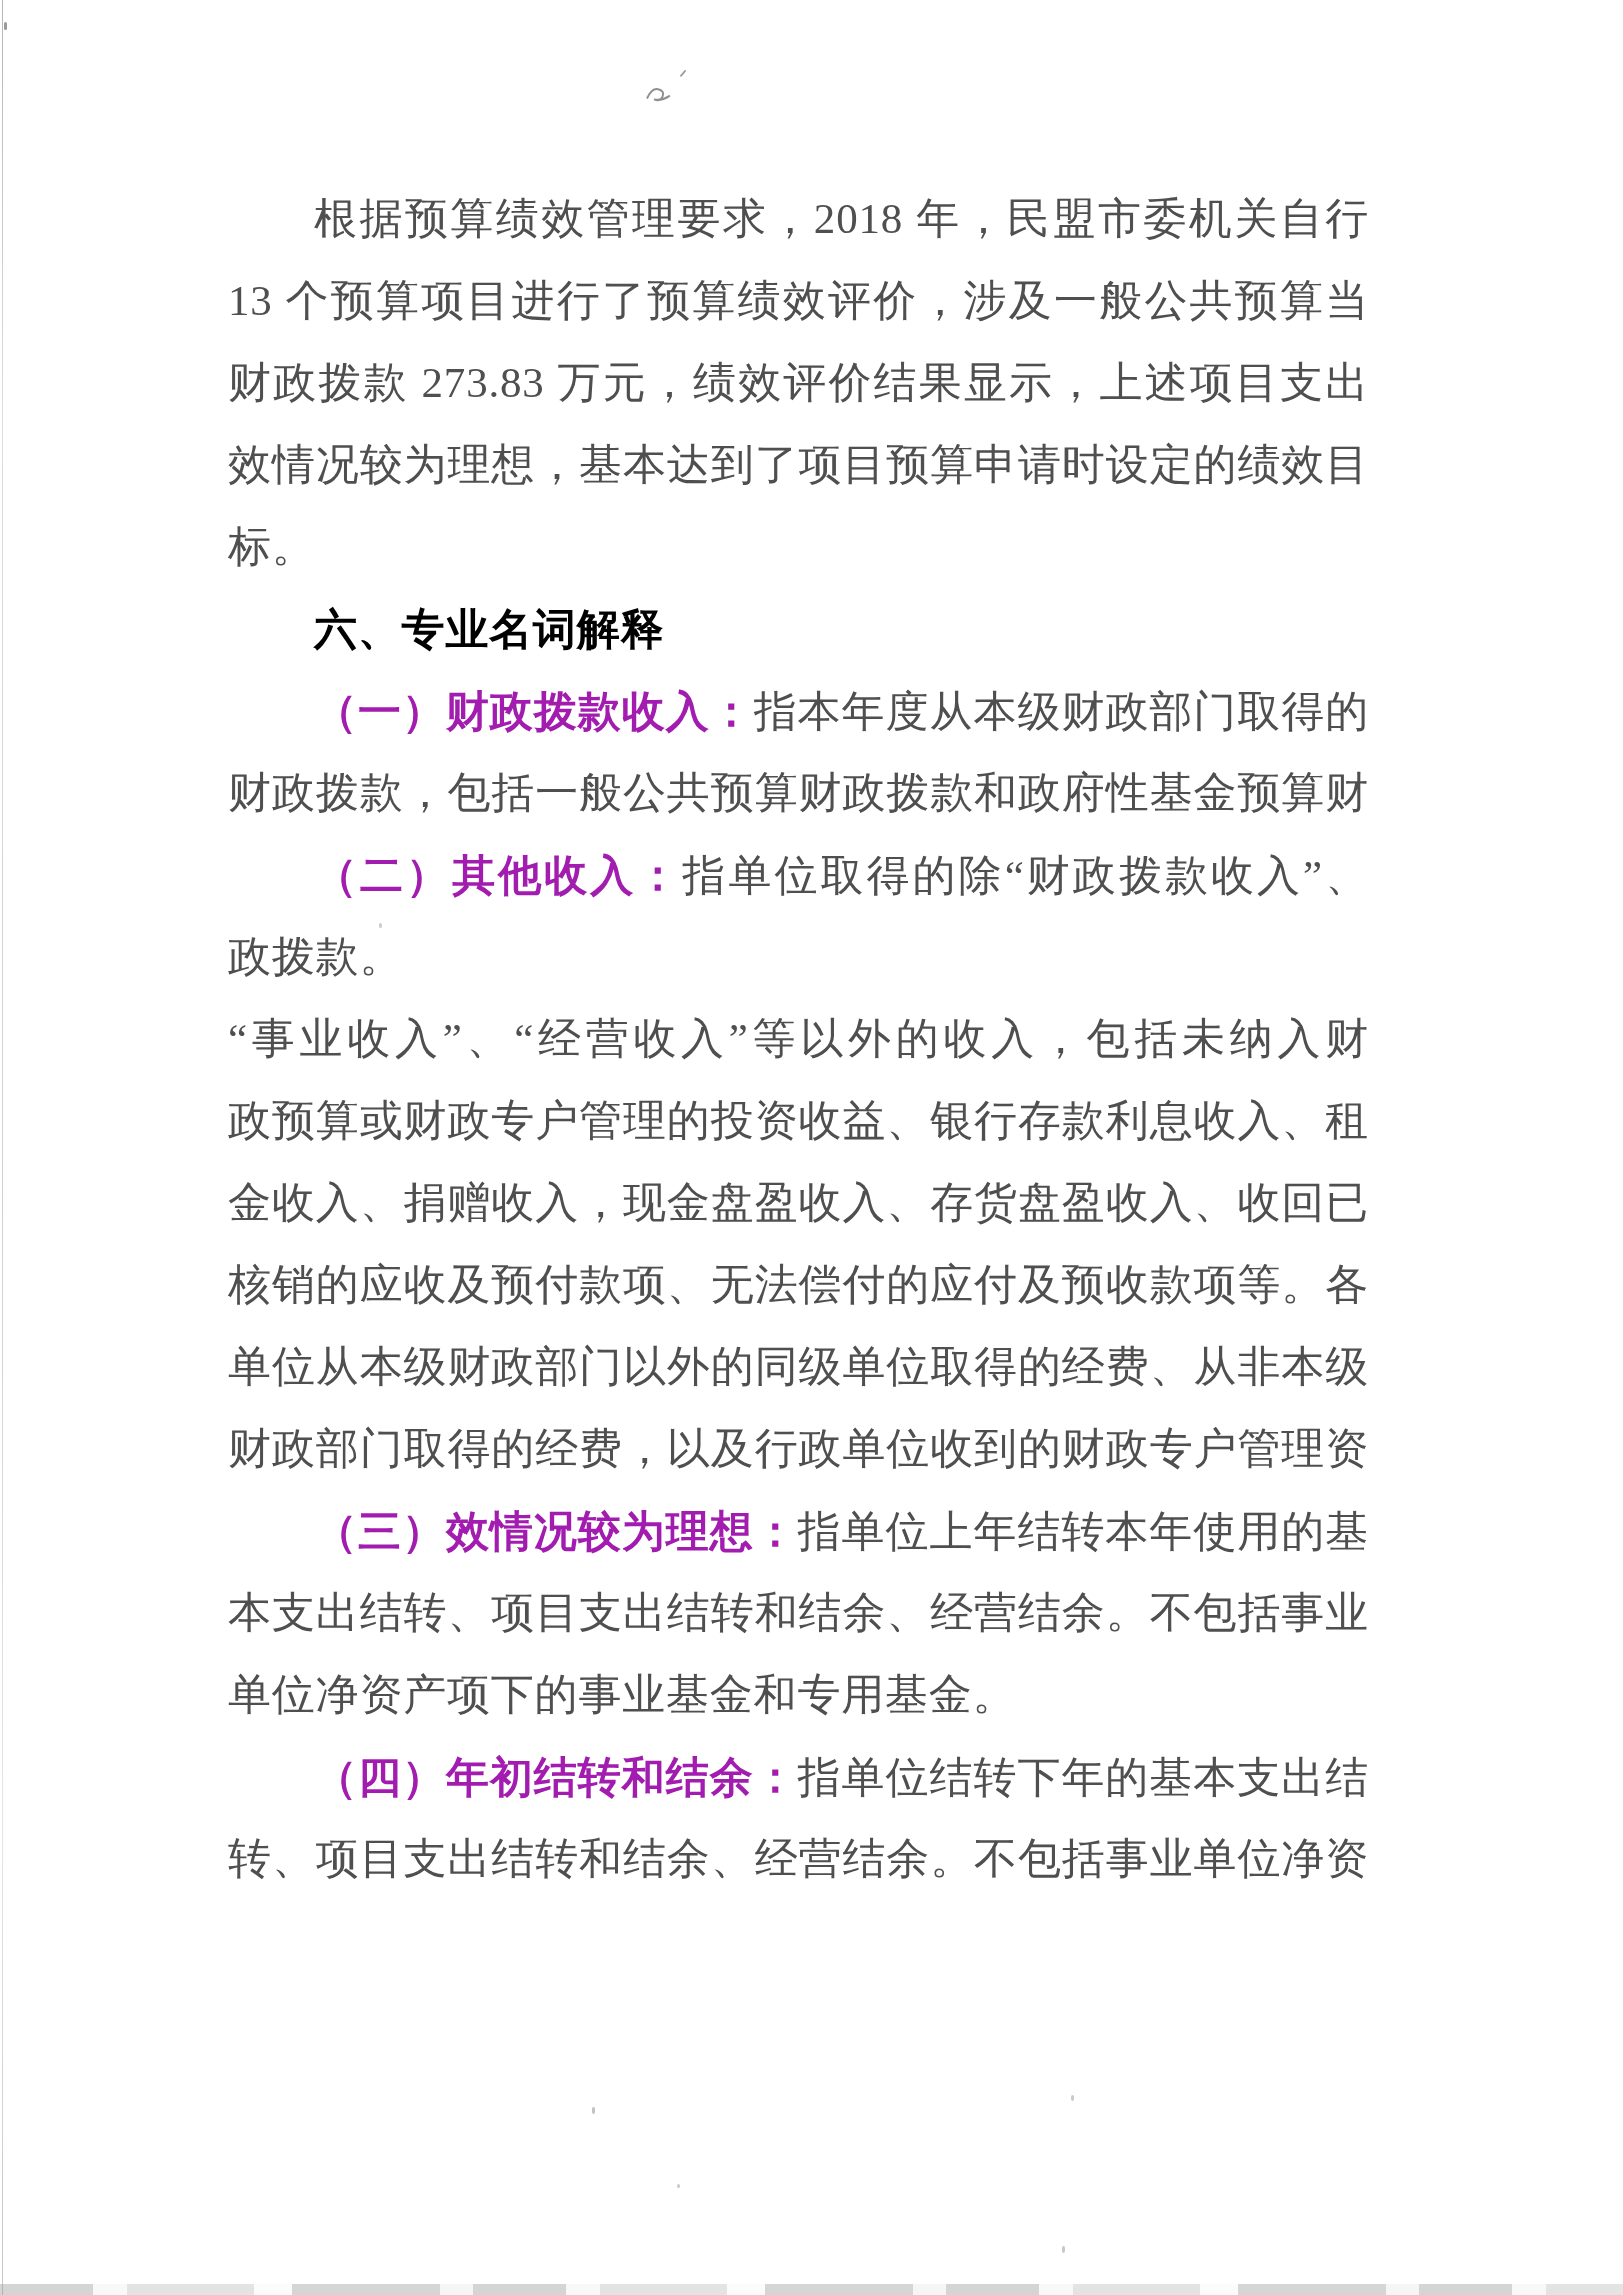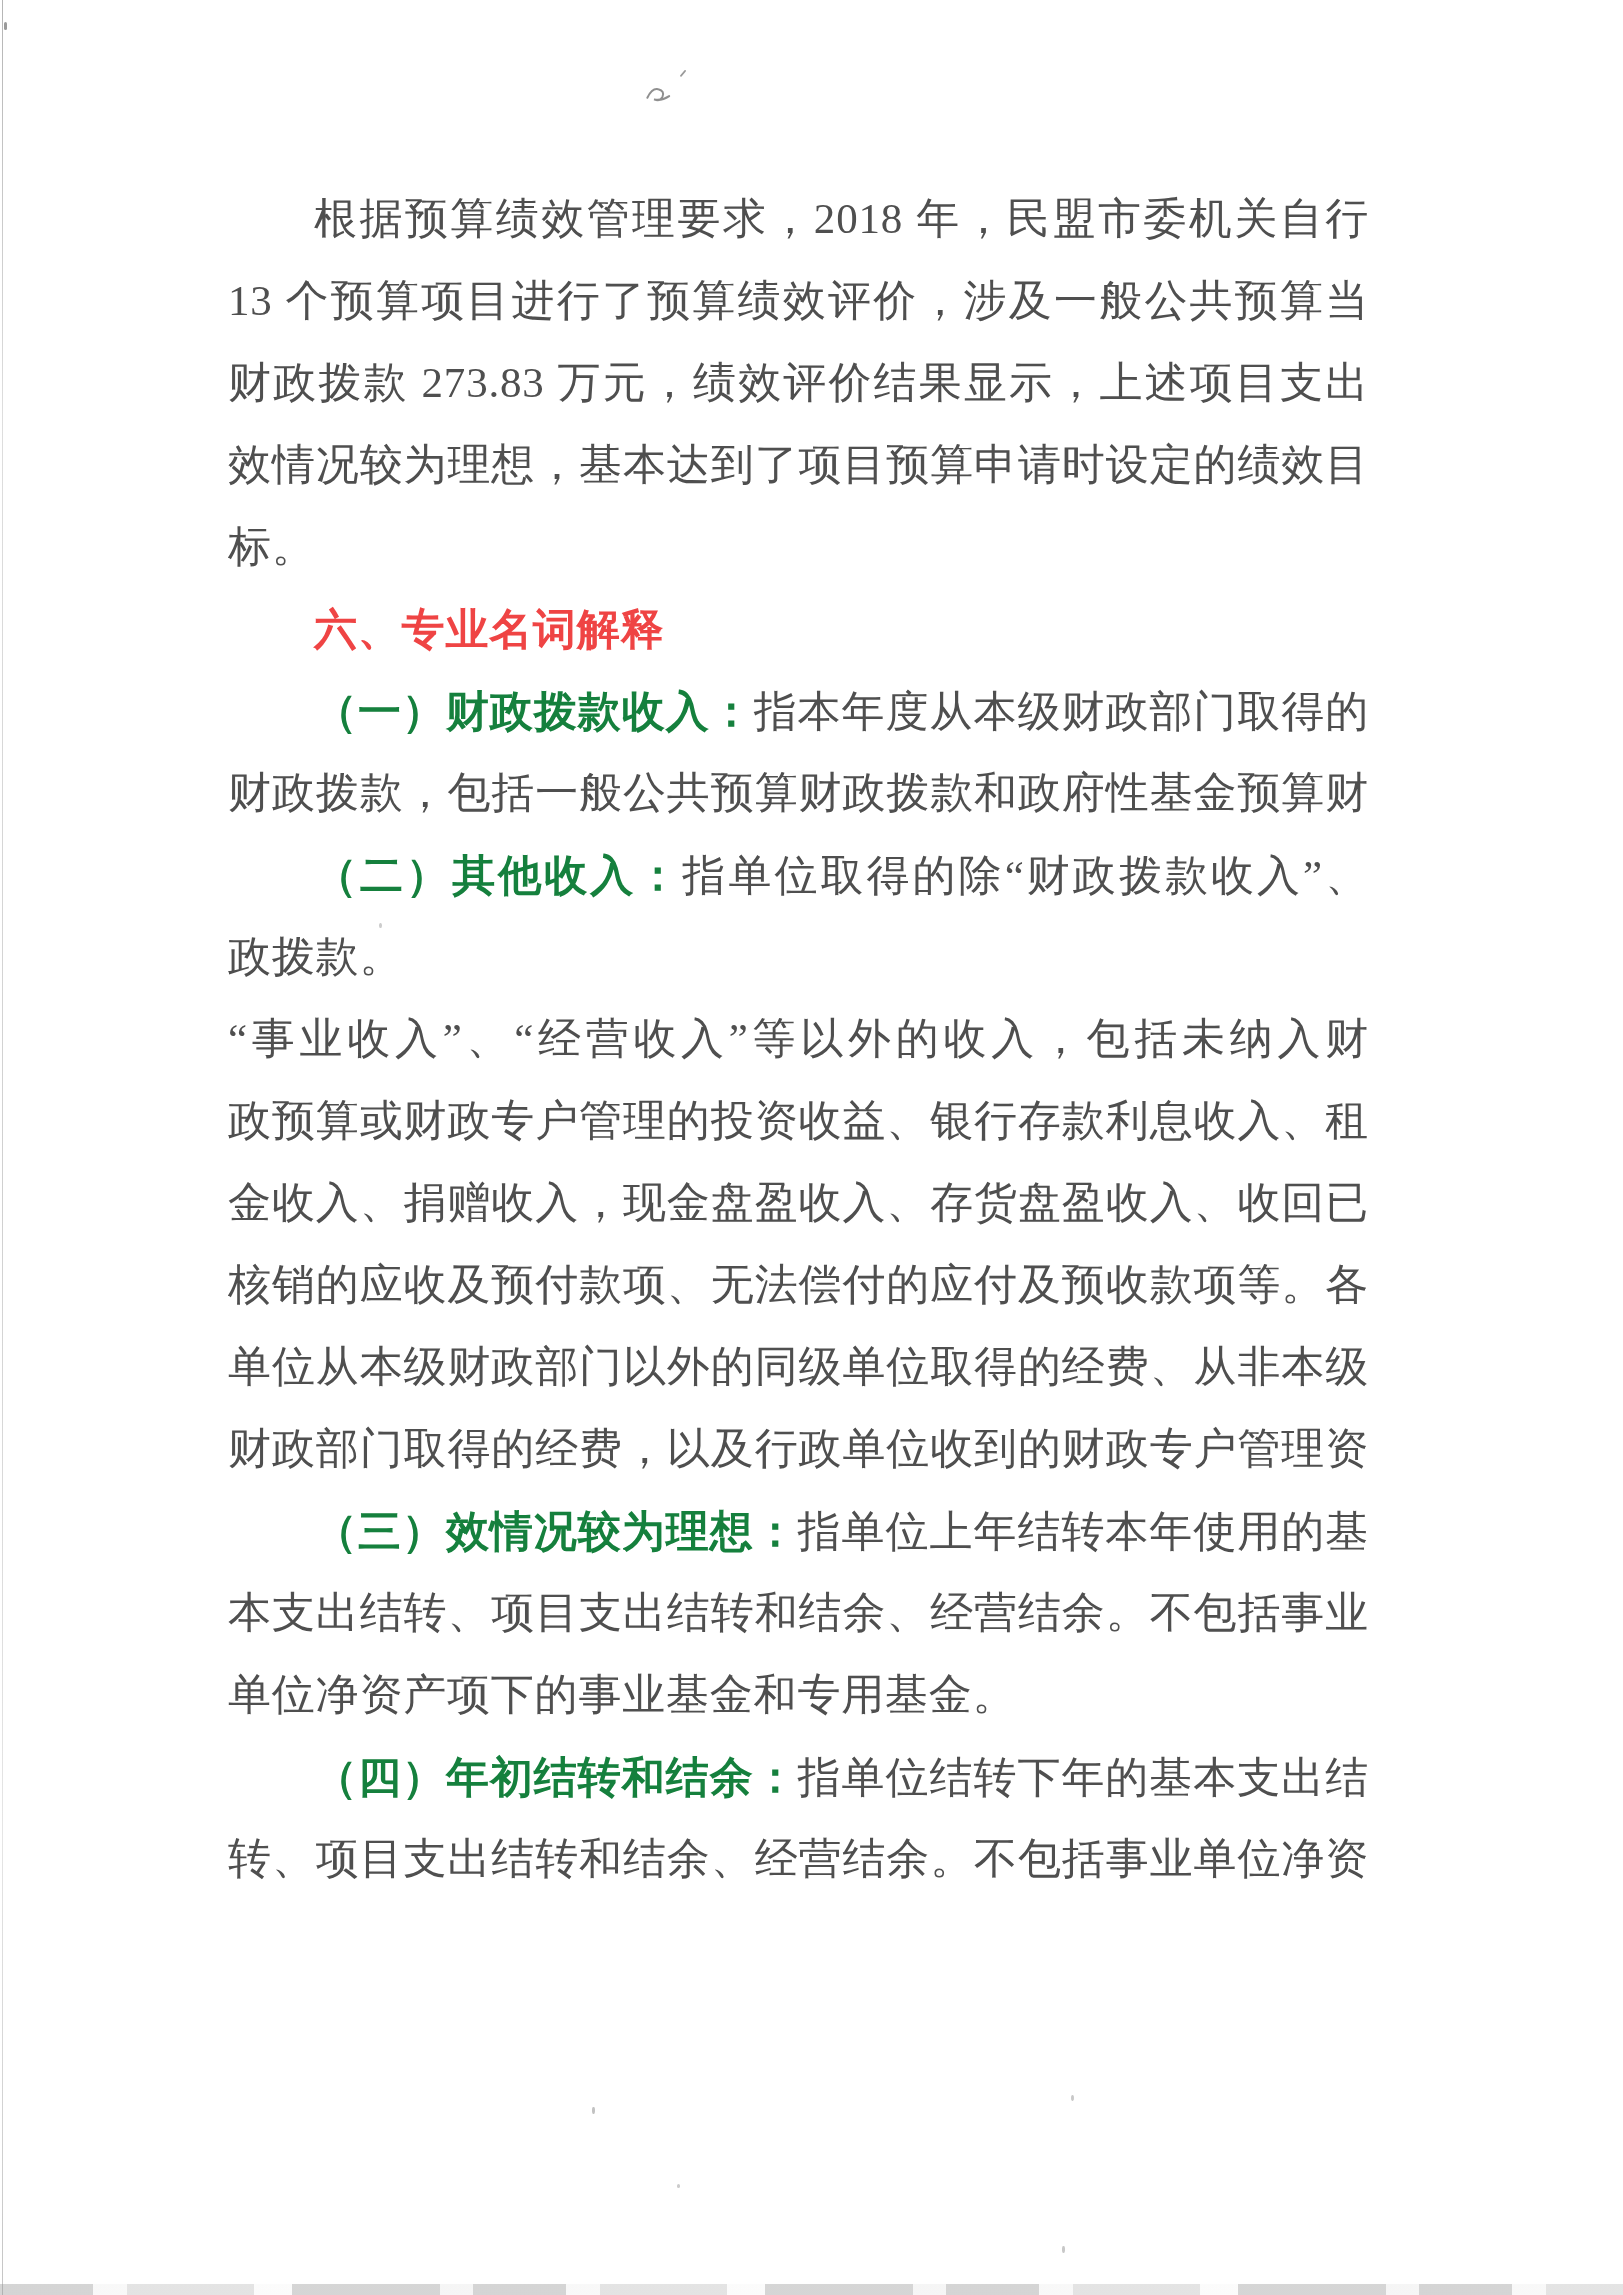--- a/index.html
+++ b/index.html
@@ -77,26 +77,26 @@
     text-align: justify;
     text-align-last: justify;
     text-justify: inter-character;
   }
   .line.ind {
     text-indent: 86px;
   }
   .line.heading {
     font-family: "Liberation Sans", "DejaVu Sans", sans-serif;
     font-weight: 700;
-    color: #ef4444;
+    color: #000000;
   }
   .lead {
     font-family: "Liberation Sans", "DejaVu Sans", sans-serif;
     font-weight: 700;
-    color: #15803d;
+    color: #a21caf;
   }
 </style>
 </head>
 <body>
 
 <div class="page">
 
   <div class="scan-line-left"></div>
 
   <svg class="squiggle" viewBox="0 0 56 46">

